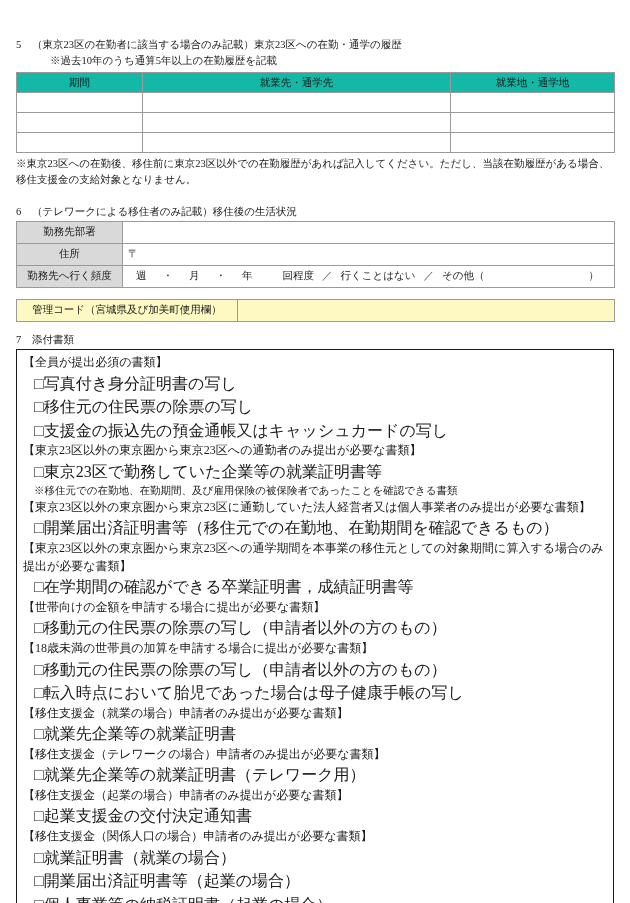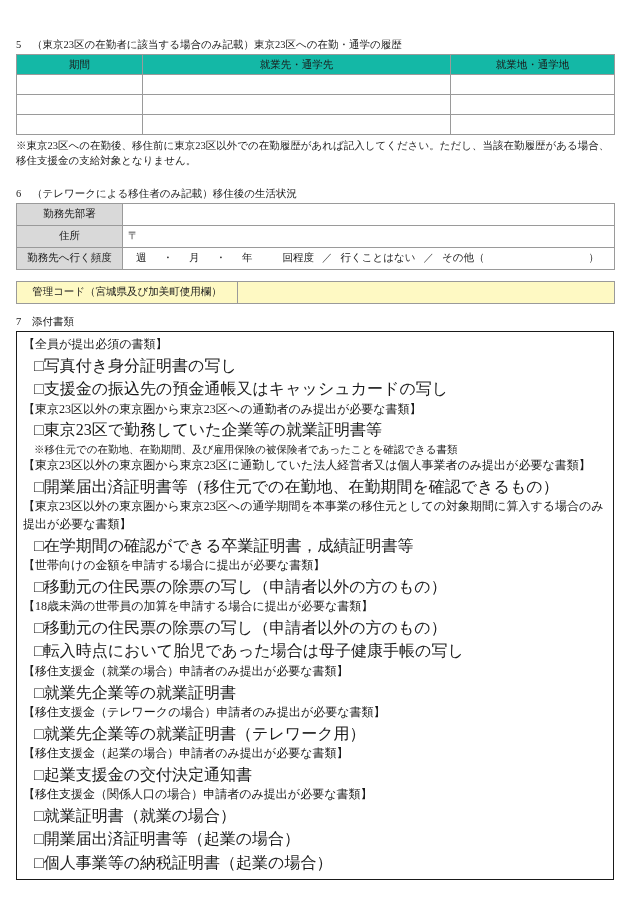--- a/index.html
+++ b/index.html
@@ -145,20 +145,21 @@
 </style>
 </head>
 <body>
 
 <div class="page">
 
   <div class="sec-head">
     <span class="sec-num">5</span>
     <span class="sec-title">（東京23区の在勤者に該当する場合のみ記載）東京23区への在勤・通学の履歴</span>
   </div>
+  <div class="sub-note">※過去10年のうち通算5年以上の在勤履歴を記載</div>
 
   <table class="grid t5">
     <colgroup>
       <col style="width:126px">
       <col style="width:308px">
       <col style="width:164px">
     </colgroup>
     <thead>
       <tr>
         <th>期間</th>
@@ -258,20 +259,21 @@
 
   <div class="sec-head">
     <span class="sec-num">7</span>
     <span class="sec-title">添付書類</span>
   </div>
 
   <div class="attach-box">
     <div id="attach-list">
         <div class="att-group">【全員が提出必須の書類】</div>
         <div class="att-item">□写真付き身分証明書の写し</div>
+        <div class="att-item">□移住元の住民票の除票の写し</div>
         <div class="att-item">□支援金の振込先の預金通帳又はキャッシュカードの写し</div>
         <div class="att-group">【東京23区以外の東京圏から東京23区への通勤者のみ提出が必要な書類】</div>
         <div class="att-item">□東京23区で勤務していた企業等の就業証明書等</div>
         <div class="att-note">※移住元での在勤地、在勤期間、及び雇用保険の被保険者であったことを確認できる書類</div>
         <div class="att-group">【東京23区以外の東京圏から東京23区に通勤していた法人経営者又は個人事業者のみ提出が必要な書類】</div>
         <div class="att-item">□開業届出済証明書等（移住元での在勤地、在勤期間を確認できるもの）</div>
         <div class="att-group wrap">【東京23区以外の東京圏から東京23区への通学期間を本事業の移住元としての対象期間に算入する場合のみ提出が必要な書類】</div>
         <div class="att-item">□在学期間の確認ができる卒業証明書，成績証明書等</div>
         <div class="att-group">【世帯向けの金額を申請する場合に提出が必要な書類】</div>
         <div class="att-item">□移動元の住民票の除票の写し（申請者以外の方のもの）</div>

